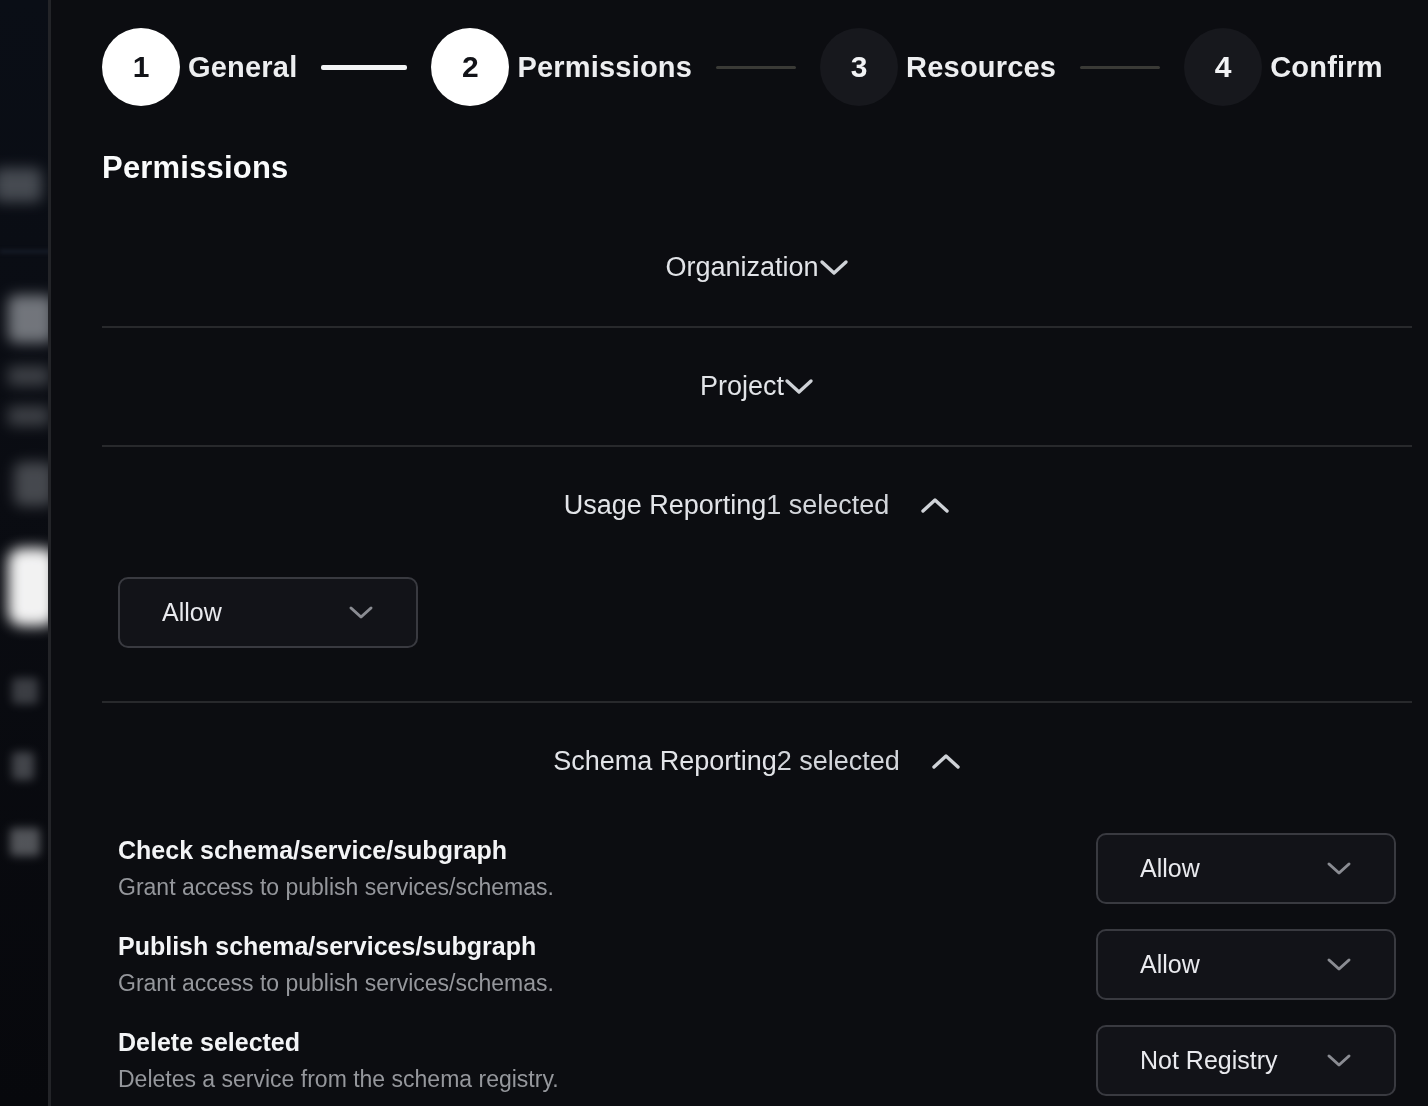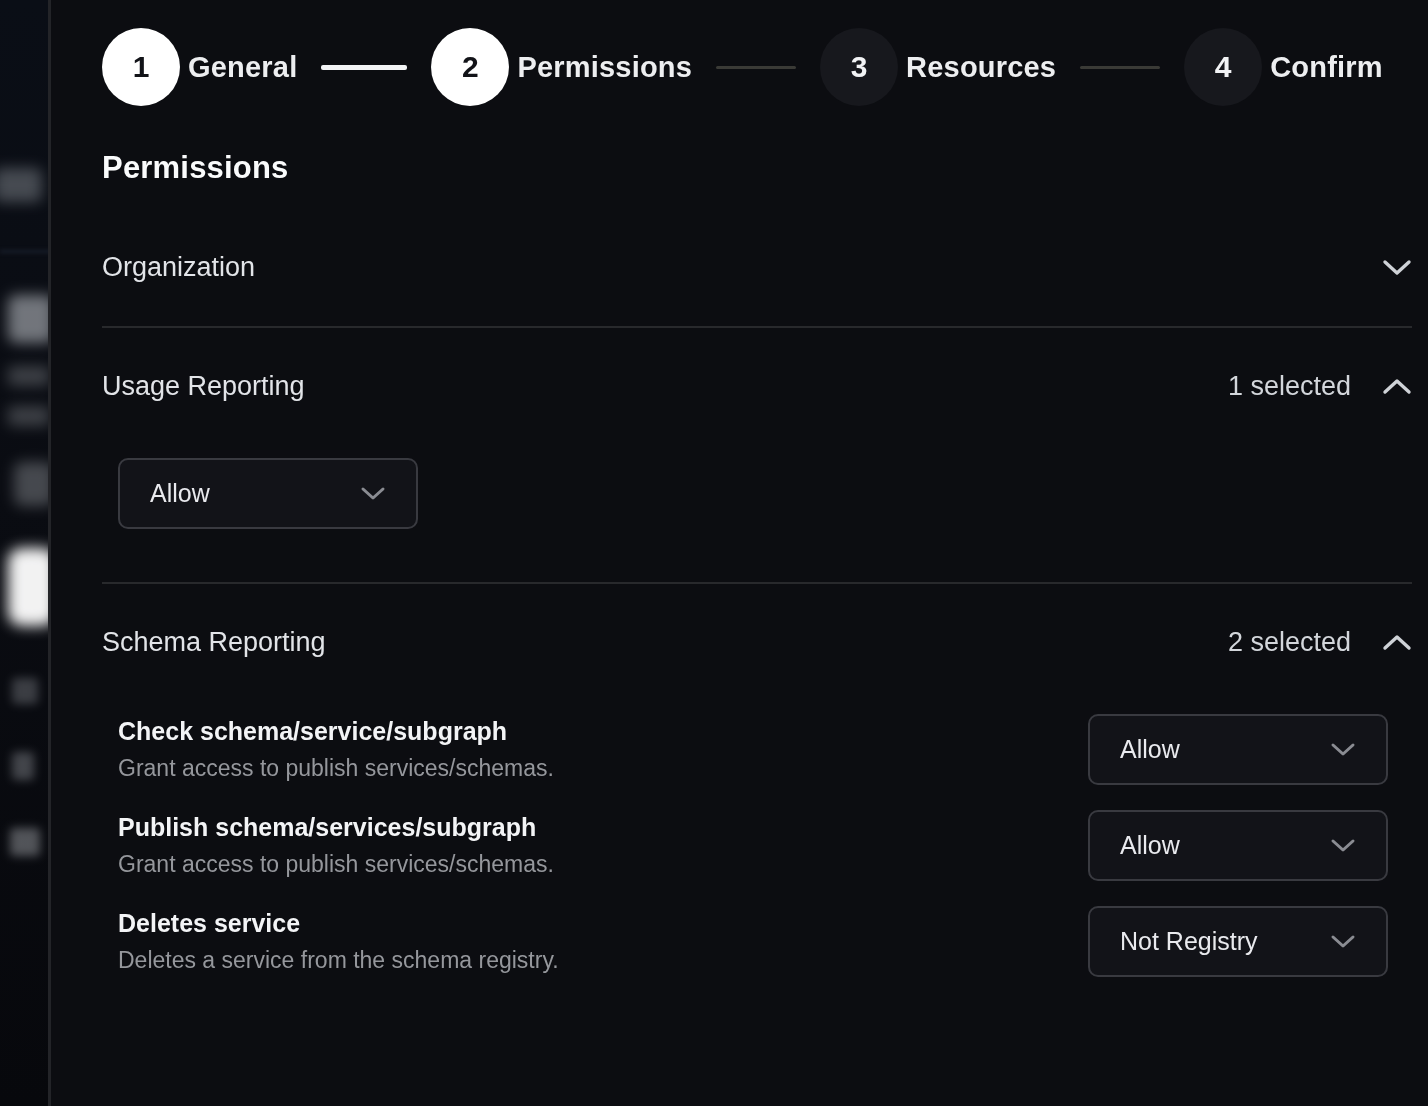--- a/index.html
+++ b/index.html
@@ -54,43 +54,43 @@
   .connector.dim    { width:80px; height:3px; background:#3a3a36; }
 
   
   .page-title { margin-top:44px; font-size:31px; font-weight:700; color:#fafbfc; letter-spacing:.2px; }
 
   
   .sections { margin-top:23px; }
   .section { border-bottom:2px solid #28292c; }
   .section:last-child { border-bottom:none; }
   .section-header {
-    display:flex; align-items:center; justify-content:space-between;
+    display:flex; align-items:center; justify-content:center;
     padding:43px 0; cursor:pointer;
   }
   .section-title { font-size:27px; font-weight:400; color:#e2e4e8; }
   .section-meta { display:flex; align-items:center; gap:31px; }
   .selected-count { font-size:27px; color:#d3d6db; }
   .chev { display:block; }
   .chev polyline { fill:none; stroke:#cfd2d7; stroke-width:3.4; stroke-linecap:round; stroke-linejoin:round; }
 
   .rows { padding-bottom:53px; }
   .perm-row {
     display:flex; align-items:center; justify-content:space-between;
     padding-left:16px; margin-top:13px;
   }
   .perm-row + .perm-row { margin-top:25px; }
   .perm-title { font-size:25px; font-weight:700; color:#f3f4f6; }
   .perm-desc  { font-size:23px; color:#95979c; margin-top:9px; }
 
   .select {
-    flex:none; width:300px; height:71px; margin-right:24px;
+    flex:none; width:300px; height:71px; margin-right:16px;
     border:2px solid #393a40; border-radius:10px; background:#121318;
     display:flex; align-items:center; justify-content:space-between;
-    padding:0 30px; cursor:pointer;
+    padding:0 42px; cursor:pointer;
   }
   .select-value { font-size:25px; color:#e9eaee; }
   .select .chev polyline { stroke:#8a8c92; stroke-width:3; }
 </style>
 </head>
 <body>
 
 <div class="left-strip">
   <div class="blob blob-bar"></div>
   <div class="blob blob-line"></div>
@@ -136,20 +136,30 @@
       <div class="section-header">
         <div class="section-title">Organization</div>
         <div class="section-meta">
           <svg class="chev" width="30" height="17" viewBox="0 0 30 17">
             <polyline points="3,3 15,14 27,3"></polyline>
           </svg>
         </div>
       </div>
     </div>
 
+    <div class="section">
+      <div class="section-header">
+        <div class="section-title">Project</div>
+        <div class="section-meta">
+          <svg class="chev" width="30" height="17" viewBox="0 0 30 17">
+            <polyline points="3,3 15,14 27,3"></polyline>
+          </svg>
+        </div>
+      </div>
+    </div>
 
     <div class="section">
       <div class="section-header">
         <div class="section-title">Usage Reporting</div>
         <div class="section-meta">
           <span class="selected-count">1 selected</span>
           <svg class="chev" width="30" height="17" viewBox="0 0 30 17">
             <polyline points="3,14 15,3 27,14"></polyline>
           </svg>
         </div>
@@ -196,21 +206,21 @@
           </div>
           <div class="select" role="button">
             <span class="select-value">Allow</span>
             <svg class="chev" width="26" height="15" viewBox="0 0 26 15">
               <polyline points="3,3 13,12 23,3"></polyline>
             </svg>
           </div>
         </div>
         <div class="perm-row">
           <div class="perm-info">
-            <div class="perm-title">Deletes service</div>
+            <div class="perm-title">Delete selected</div>
             <div class="perm-desc">Deletes a service from the schema registry.</div>
           </div>
           <div class="select" role="button">
             <span class="select-value">Not Registry</span>
             <svg class="chev" width="26" height="15" viewBox="0 0 26 15">
               <polyline points="3,3 13,12 23,3"></polyline>
             </svg>
           </div>
         </div>
       </div>

